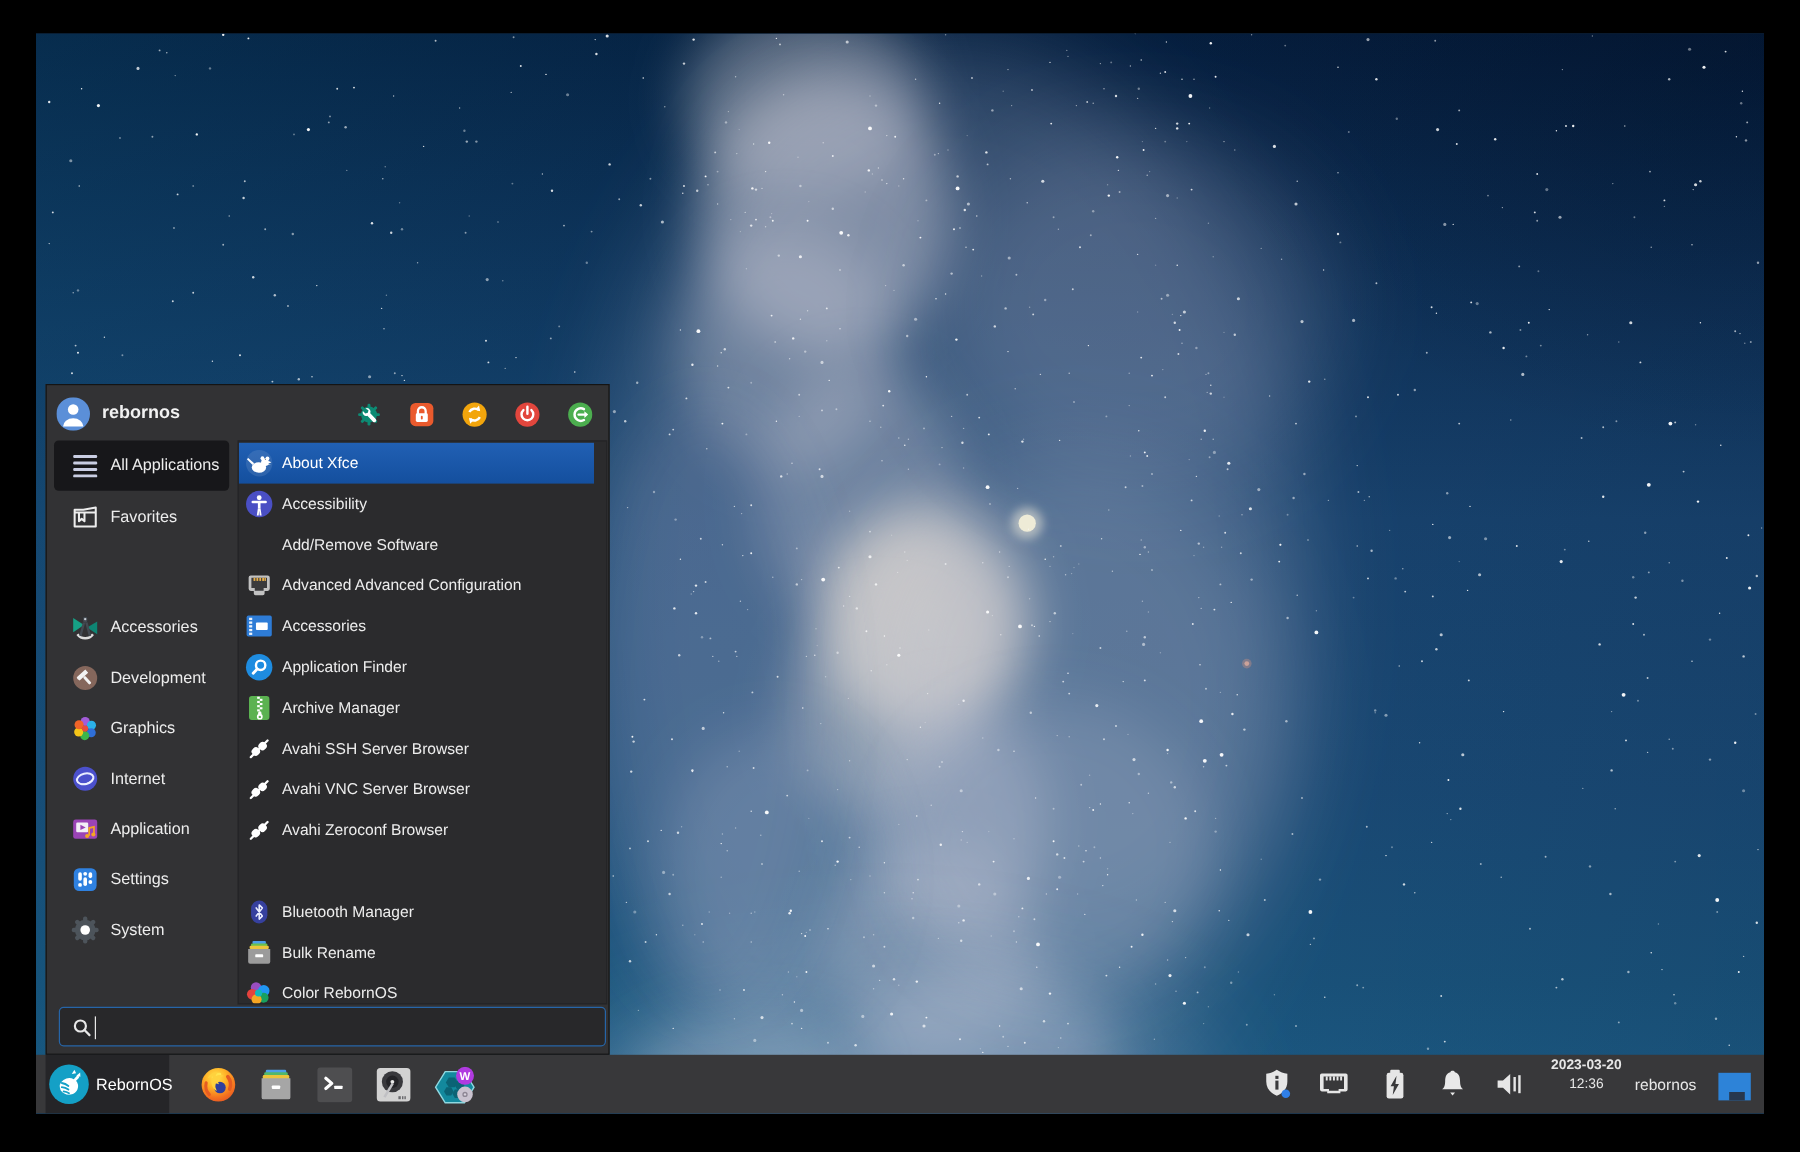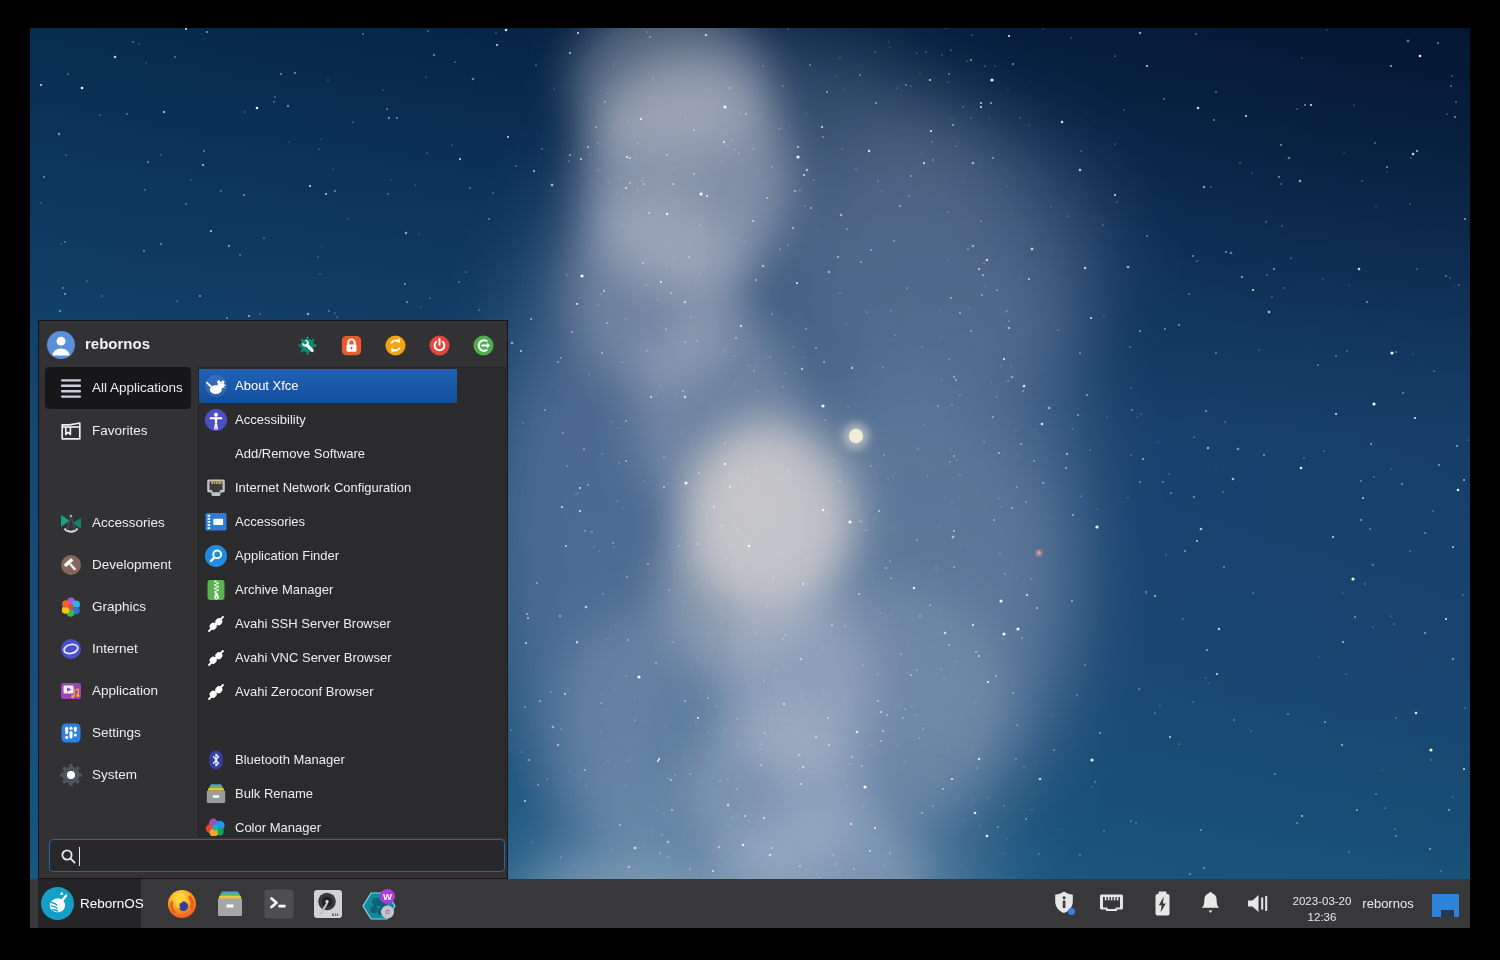--- a/index.html
+++ b/index.html
@@ -14,37 +14,37 @@
 #stars{position:absolute;left:0;top:0;}
 
 #panel{position:absolute;left:0;top:851px;width:1440px;height:49px;background:#38383a;}
 #rbtn{position:absolute;left:8px;top:0;width:103px;height:49px;background:#252528;display:flex;align-items:center;}
 #rlogo{position:absolute;left:3px;top:8px;width:33px;height:33px;border-radius:50%;background:#14a0c6;}
 #rbtn span{position:absolute;left:42px;top:0;line-height:49px;color:#fff;font-size:13.5px;}
 .lnch{position:absolute;top:10px;width:30px;height:30px;}
 .tray{position:absolute;top:11px;width:27px;height:27px;}
 #clock{position:absolute;left:1252px;top:0;width:80px;height:49px;color:#e6e6e6;font-size:11.5px;text-align:center;}
 #clock div{line-height:16px;margin-top:0px;}
-#clock .l1{margin-top:14px;}
+#clock .l1{margin-top:1px;font-weight:bold;}
 #whoami{position:absolute;left:1320px;top:0;width:76px;line-height:49px;text-align:center;color:#e8e8e8;font-size:13px;}
 #pager{position:absolute;left:1402px;top:15px;width:27px;height:23px;background:#2d83d8;}
 #pager::after{content:"";position:absolute;left:9px;top:16px;width:13px;height:7px;background:#27374e;}
 
 #menu{position:absolute;left:8px;top:292px;width:470px;height:559px;background:#323234;border:1px solid #141414;}
 #avatar{position:absolute;left:8px;top:10px;width:28px;height:28px;}
 #uname{position:absolute;left:46px;top:14px;font-size:15px;font-weight:bold;color:#f2f2f2;}
 .hbtn{position:absolute;top:13.5px;width:21px;height:21px;}
 
 .cat{position:absolute;left:6px;width:146px;height:42px;color:#ededed;font-size:13.5px;}
 .cat .ic{position:absolute;left:14px;top:9px;width:24px;height:24px;}
 .cat .tx{position:absolute;left:47px;top:0;line-height:42px;white-space:nowrap;}
 .cat.sel{background:#17171a;border-radius:4px;text-align:right;}
 
 #apps{position:absolute;left:159px;top:46px;width:308px;height:470px;background:#2b2b2d;border:1px solid #242426;overflow:hidden;}
-.item{position:absolute;left:0;width:258px;height:34px;color:#ededed;font-size:13px;}
+.item{position:absolute;left:0;width:296px;height:34px;color:#ededed;font-size:13px;}
 .item .ic{position:absolute;left:5px;top:5px;width:24px;height:24px;}
 .item .tx{position:absolute;left:36px;top:0;line-height:34px;white-space:nowrap;}
 .item.sel{background:linear-gradient(to bottom,#2160b4,#144f9e);color:#fff;}
 
 #search{position:absolute;left:10px;top:518px;width:456px;height:33px;background:#28282a;border:1px solid #2665a8;border-radius:4px;}
 #search svg{position:absolute;left:10px;top:8px;}
 #caret{position:absolute;left:29px;top:7px;width:1px;height:19px;background:#e8e8e8;}
 </style>
 </head>
 <body>
@@ -1558,21 +1558,21 @@
 <path d="M5 3.5 h14 a1.8 1.8 0 0 1 1.8 1.8 v9.4 a1.8 1.8 0 0 1 -1.8 1.8 h-2.5 v2 a1.5 1.5 0 0 1 -1.5 1.5 h-6 a1.5 1.5 0 0 1 -1.5 -1.5 v-2 H5 a1.8 1.8 0 0 1 -1.8 -1.8 V5.3 A1.8 1.8 0 0 1 5 3.5z" fill="#c2c2c2"></path>
 <path d="M5.5 5.5 h13 v8.5 h-2.8 v2.2 h-7.4 V14 H5.5z" fill="#3a3a3c"></path>
 <g fill="#e8b04a">
                 <rect x="7.3" y="5.5" width="1.5" height="2.6"></rect>
                 <rect x="9.7" y="5.5" width="1.5" height="2.6"></rect>
                 <rect x="12.1" y="5.5" width="1.5" height="2.6"></rect>
                 <rect x="14.5" y="5.5" width="1.5" height="2.6"></rect>
                 <rect x="16.4" y="5.5" width="1.2" height="2.6"></rect>
               </g>
             </svg></span>
-          <span class="tx">Internet Network Configuration</span>
+          <span class="tx">Advanced Advanced Configuration</span>
         </div>
       <div class="item" style="top:137px;">
           <span class="ic"><svg width="24" height="24" viewBox="0 0 24 24">
 <rect x="1.5" y="3" width="21" height="17.5" rx="1.5" fill="#2e7cd6"></rect>
 <g fill="#fff" opacity="0.92">
                 <rect x="3.6" y="4.8" width="2.6" height="1.9"></rect>
                 <rect x="3.6" y="7.9" width="2.6" height="1.9"></rect>
                 <rect x="3.6" y="11" width="2.6" height="1.9"></rect>
                 <rect x="3.6" y="14.1" width="2.6" height="1.9"></rect>
                 <rect x="3.6" y="17.2" width="2.6" height="1.9"></rect>
@@ -1654,21 +1654,21 @@
         </div>
       <div class="item" style="top:443px;">
           <span class="ic"><svg width="24" height="24" viewBox="0 0 24 24">
 <circle cx="9.4" cy="7" r="4.4" fill="#9a4ec0"></circle>
 <circle cx="15.8" cy="9.6" r="4.8" fill="#2196f3"></circle>
 <circle cx="6.2" cy="12.6" r="4.4" fill="#e5423d"></circle>
 <circle cx="15.6" cy="15.4" r="4.2" fill="#18a15f"></circle>
 <circle cx="9.8" cy="16.8" r="4.2" fill="#f5a623"></circle>
 <circle cx="11.5" cy="11.5" r="3" fill="#12b5ba"></circle>
             </svg></span>
-          <span class="tx">Color Manager</span>
+          <span class="tx">Color RebornOS</span>
         </div>
     </div>
 
     <div id="search">
       <svg width="17" height="17" viewBox="0 0 17 17">
           <circle cx="7" cy="7" r="4.6" fill="none" stroke="#e8e8e8" stroke-width="1.8"></circle>
           <line x1="10.4" y1="10.4" x2="14.6" y2="14.6" stroke="#e8e8e8" stroke-width="1.8" stroke-linecap="round"></line>
         </svg>
       <div id="caret"></div>
     </div>

